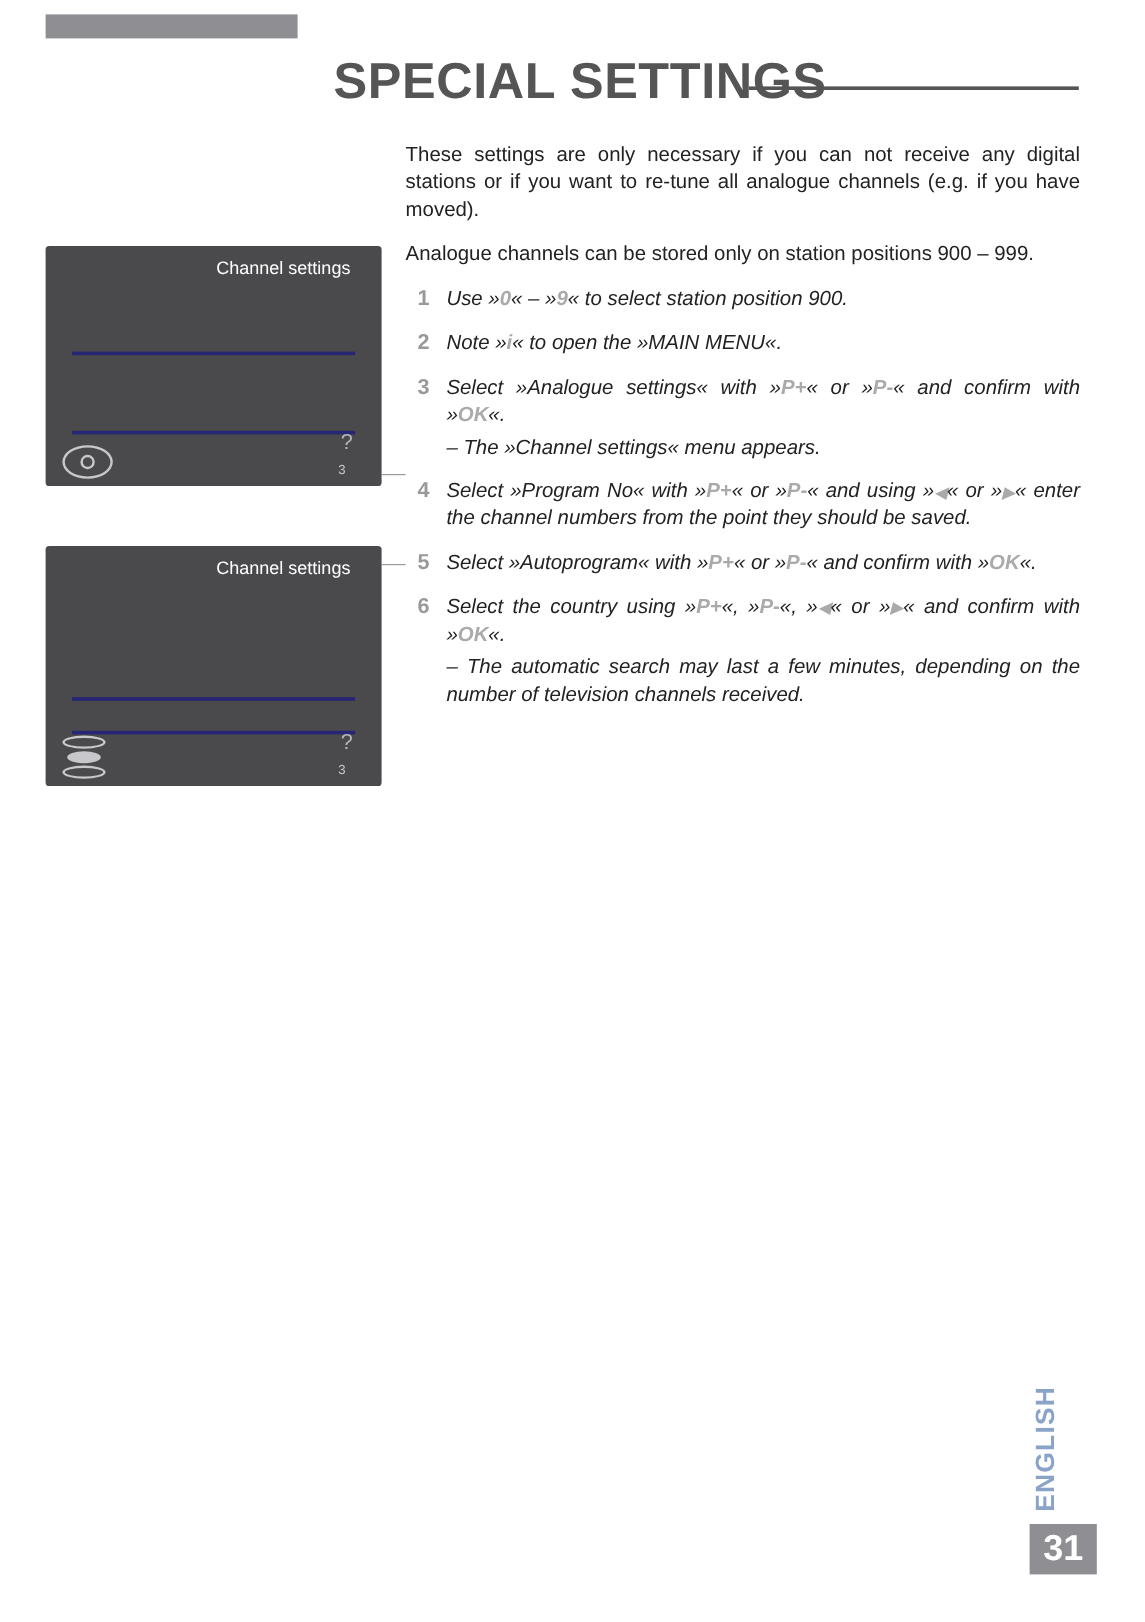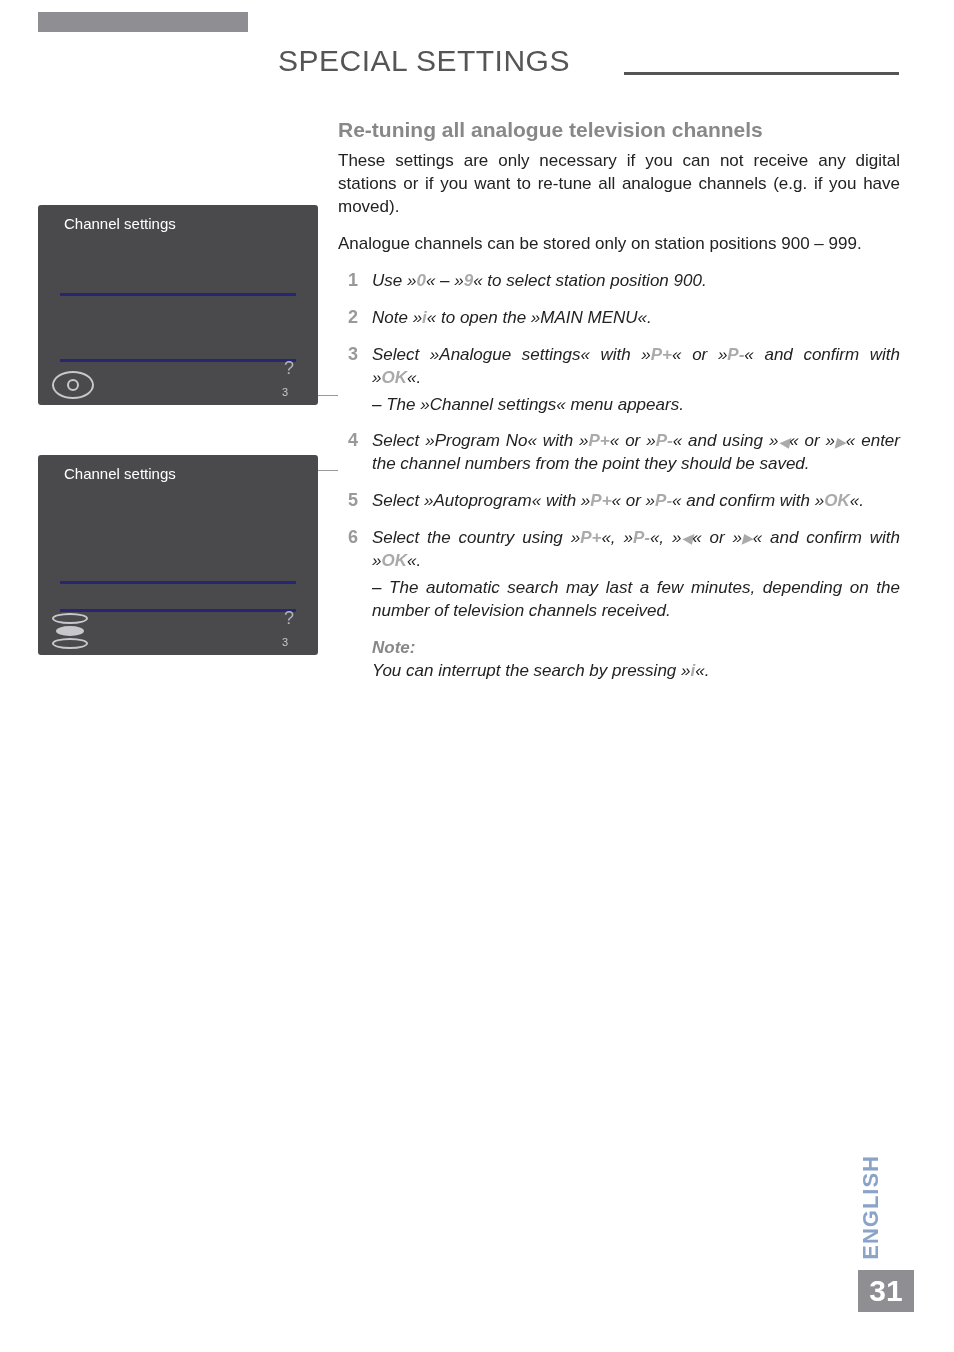--- a/index.html
+++ b/index.html
@@ -16,22 +16,22 @@
     left: 38px;
     top: 12px;
     width: 210px;
     height: 20px;
     background: #8e8e93;
   }
   .page-title {
     position: absolute;
     left: 278px;
     top: 44px;
-    font-size: 30px;
-    font-weight: 400;
+    font-size: 42px;
+    font-weight: 700;
     letter-spacing: 0.5px;
     color: #555;
   }
   .title-line {
     position: absolute;
     left: 624px;
     top: 72px;
     width: 275px;
     height: 3px;
     background: #555;
@@ -39,20 +39,21 @@
 
   
   .panel {
     position: absolute;
     left: 38px;
     width: 280px;
     background: #4a4a4d;
     color: #fff;
     font-size: 14px;
     border-radius: 3px;
+    text-align: right;
   }
   .panel-a { top: 205px; height: 200px; }
   .panel-b { top: 455px; height: 200px; }
   .panel-header {
     padding: 10px 26px 4px 26px;
     font-size: 15px;
   }
   .panel-divider-top {
     position: absolute;
     left: 22px; right: 22px;
@@ -248,21 +249,20 @@
     <div class="flat-ellipse"></div>
   </div>
   <div class="panel-qmark">?</div>
   <div class="panel-page">3</div>
 </div>
 
 <div class="conn conn1"></div>
 <div class="conn conn2"></div>
 
 <div class="content">
-  <h2 class="section-heading">Re-tuning all analogue television channels</h2>
 
   <p class="para">These settings are only necessary if you can not receive any digital stations or if you want to re-tune all analogue channels (e.g. if you have moved).</p>
 
   <p class="para">
     <span>Analogue channels can be stored only on station positions </span><span>900 – 999.</span>
   </p>
 
   <ol class="steps">
 
     <li class="step">
@@ -303,25 +303,18 @@
 
     <li class="step">
       <span class="step-num">6</span>
       <span class="step-body">
         <span>Select the country using »</span><span class="btn-txt">P+</span><span>«, »</span><span class="btn-txt">P-</span><span>«, »</span><span class="arrow">◀</span><span>« or »</span><span class="arrow">▶</span><span>« and confirm with »</span><span class="btn-txt">OK</span><span>«.</span>
         <span class="sub">– The automatic search may last a few minutes, depending on the number of television channels received.</span>
       </span>
     </li>
   </ol>
 
-  <div class="step" style="margin-top:6px;">
-    <span class="step-num"></span>
-    <span class="step-body">
-      <span class="note-label">Note:</span><br>
-      <span>You can interrupt the search by pressing »</span><span class="btn-txt">i</span><span>«.</span>
-    </span>
-  </div>
 </div>
 
 <div class="side-tab">
   <div class="lang">ENGLISH</div>
   <div class="page-num-box">31</div>
 </div>
 
 </body></html>

